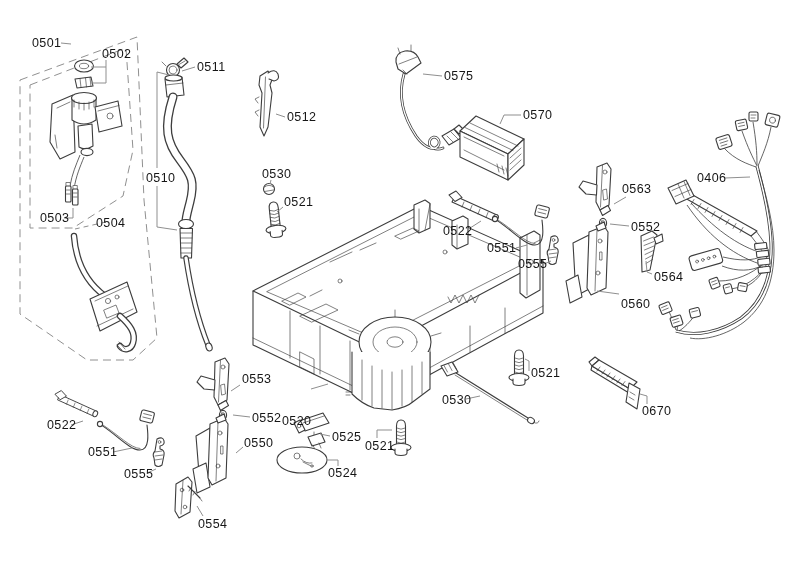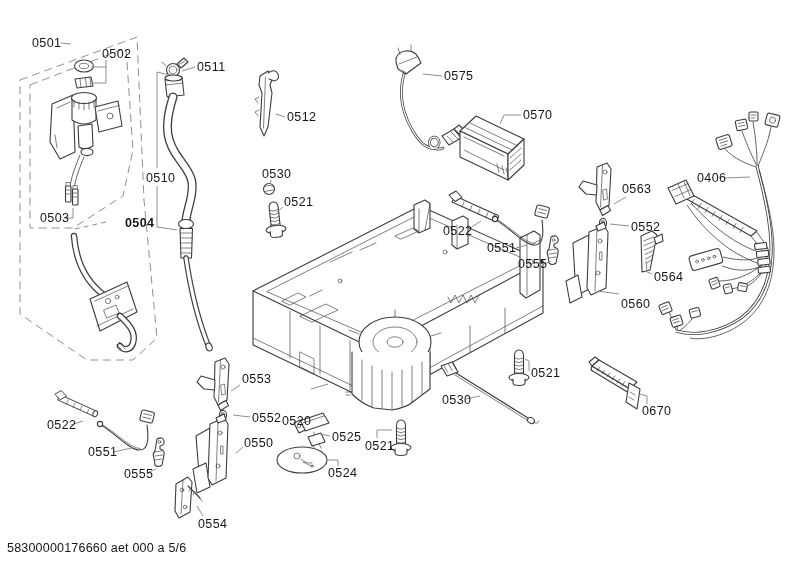--- a/index.html
+++ b/index.html
@@ -432,21 +432,21 @@
       <polyline points="521,115 504,115 500,124" class="leader"></polyline>
       <polyline points="442,76 423,74" class="leader"></polyline>
       <polyline points="725,178 750,177" class="leader"></polyline>
       <polyline points="647,404 647,396 640,394" class="leader"></polyline>
     </svg>
 
   <div id="labels-layer">
       <div class="part-label" style="left: 32px; top: 37px;">0501</div>
       <div class="part-label" style="left: 102px; top: 48px;">0502</div>
       <div class="part-label" style="left: 40px; top: 212px;">0503</div>
-      <div class="part-label" style="left: 125px; top: 217px; font-weight: bold;">0504</div>
+      <div class="part-label" style="left: 96px; top: 217px;">0504</div>
       <div class="part-label" style="left: 146px; top: 172px;">0510</div>
       <div class="part-label" style="left: 197px; top: 61px;">0511</div>
       <div class="part-label" style="left: 287px; top: 111px;">0512</div>
       <div class="part-label" style="left: 284px; top: 196px;">0521</div>
       <div class="part-label" style="left: 531px; top: 367px;">0521</div>
       <div class="part-label" style="left: 365px; top: 440px;">0521</div>
       <div class="part-label" style="left: 282px; top: 383px; margin-top: 32px;">0520</div>
       <div class="part-label" style="left: 443px; top: 225px;">0522</div>
       <div class="part-label" style="left: 47px; top: 419px;">0522</div>
       <div class="part-label" style="left: 328px; top: 467px; text-align: right;">0524</div>
@@ -464,14 +464,13 @@
       <div class="part-label" style="left: 124px; top: 468px;">0555</div>
       <div class="part-label" style="left: 621px; top: 298px;">0560</div>
       <div class="part-label" style="left: 622px; top: 183px;">0563</div>
       <div class="part-label" style="left: 654px; top: 271px;">0564</div>
       <div class="part-label" style="left: 523px; top: 109px;">0570</div>
       <div class="part-label" style="left: 444px; top: 70px;">0575</div>
       <div class="part-label" style="left: 697px; top: 172px;">0406</div>
       <div class="part-label" style="left: 642px; top: 405px;">0670</div>
     </div>
 
-  <div id="footer">58300000176660 aet 000 a 5/6</div>
 </div>
 
 </body></html>

